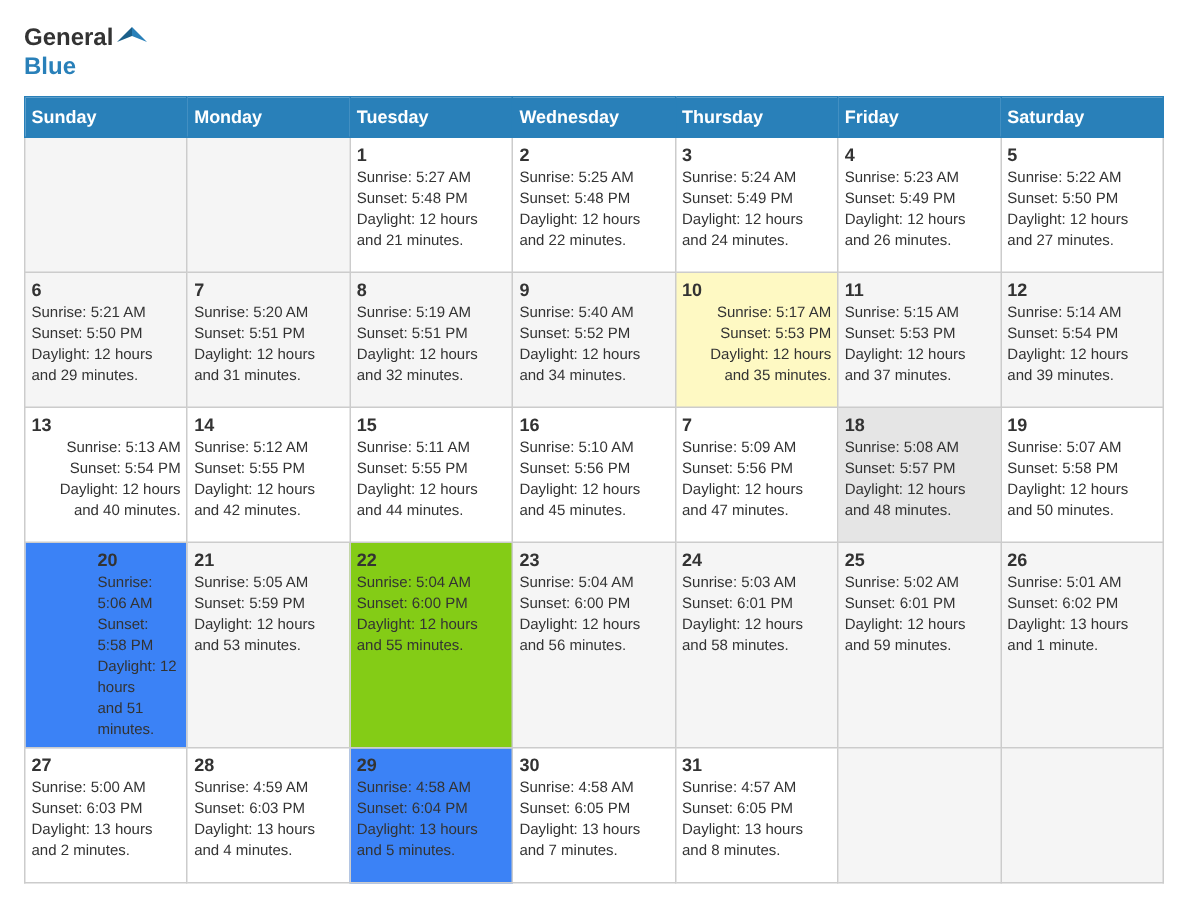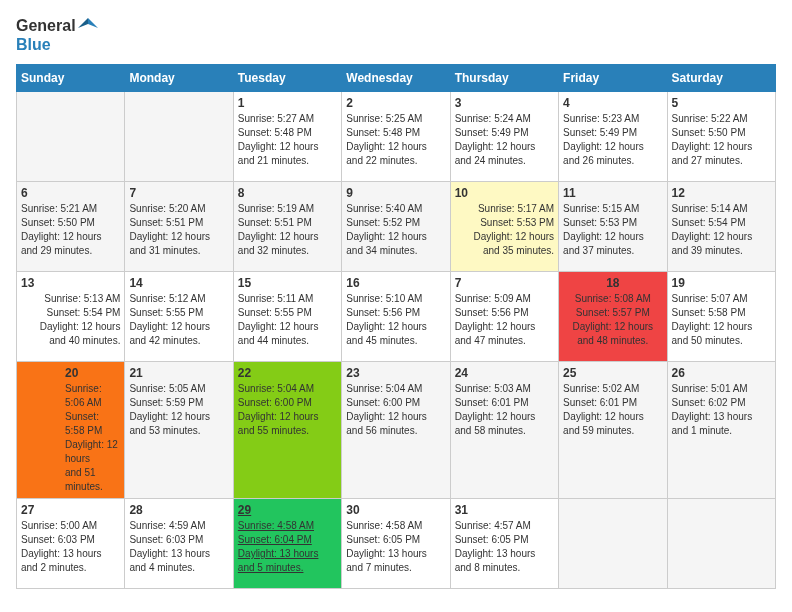--- a/index.html
+++ b/index.html
@@ -230,37 +230,37 @@
 Daylight: 12 hours
 and 45 minutes.</div>
         </td>
         <td style="background: rgb(255, 255, 255);">
           <div class="day-num">7</div>
           <div class="day-info" style="white-space: pre-line;">Sunrise: 5:09 AM
 Sunset: 5:56 PM
 Daylight: 12 hours
 and 47 minutes.</div>
         </td>
-        <td style="background: #ef4444; text-align: center;">
+        <td style="background: #e5e5e5;">
           <div class="day-num">18</div>
           <div class="day-info" style="white-space: pre-line;">Sunrise: 5:08 AM
 Sunset: 5:57 PM
 Daylight: 12 hours
 and 48 minutes.</div>
         </td>
         <td style="background: rgb(255, 255, 255);">
           <div class="day-num">19</div>
           <div class="day-info" style="white-space: pre-line;">Sunrise: 5:07 AM
 Sunset: 5:58 PM
 Daylight: 12 hours
 and 50 minutes.</div>
         </td>
       </tr>
       <tr style="background: rgb(245, 245, 245);">
-        <td style="background: #f97316; padding-left: 48px;">
+        <td style="background: #3b82f6; padding-left: 48px;">
           <div class="day-num">20</div>
           <div class="day-info" style="white-space: pre-line;">Sunrise: 5:06 AM
 Sunset: 5:58 PM
 Daylight: 12 hours
 and 51 minutes.</div>
         </td>
         <td style="background: rgb(245, 245, 245);">
           <div class="day-num">21</div>
           <div class="day-info" style="white-space: pre-line;">Sunrise: 5:05 AM
 Sunset: 5:59 PM
@@ -311,21 +311,21 @@
 Daylight: 13 hours
 and 2 minutes.</div>
         </td>
         <td style="background: rgb(255, 255, 255);">
           <div class="day-num">28</div>
           <div class="day-info" style="white-space: pre-line;">Sunrise: 4:59 AM
 Sunset: 6:03 PM
 Daylight: 13 hours
 and 4 minutes.</div>
         </td>
-        <td style="background: #22c55e; text-decoration: underline;">
+        <td style="background: #3b82f6;">
           <div class="day-num">29</div>
           <div class="day-info" style="white-space: pre-line;">Sunrise: 4:58 AM
 Sunset: 6:04 PM
 Daylight: 13 hours
 and 5 minutes.</div>
         </td>
         <td style="background: rgb(255, 255, 255);">
           <div class="day-num">30</div>
           <div class="day-info" style="white-space: pre-line;">Sunrise: 4:58 AM
 Sunset: 6:05 PM

